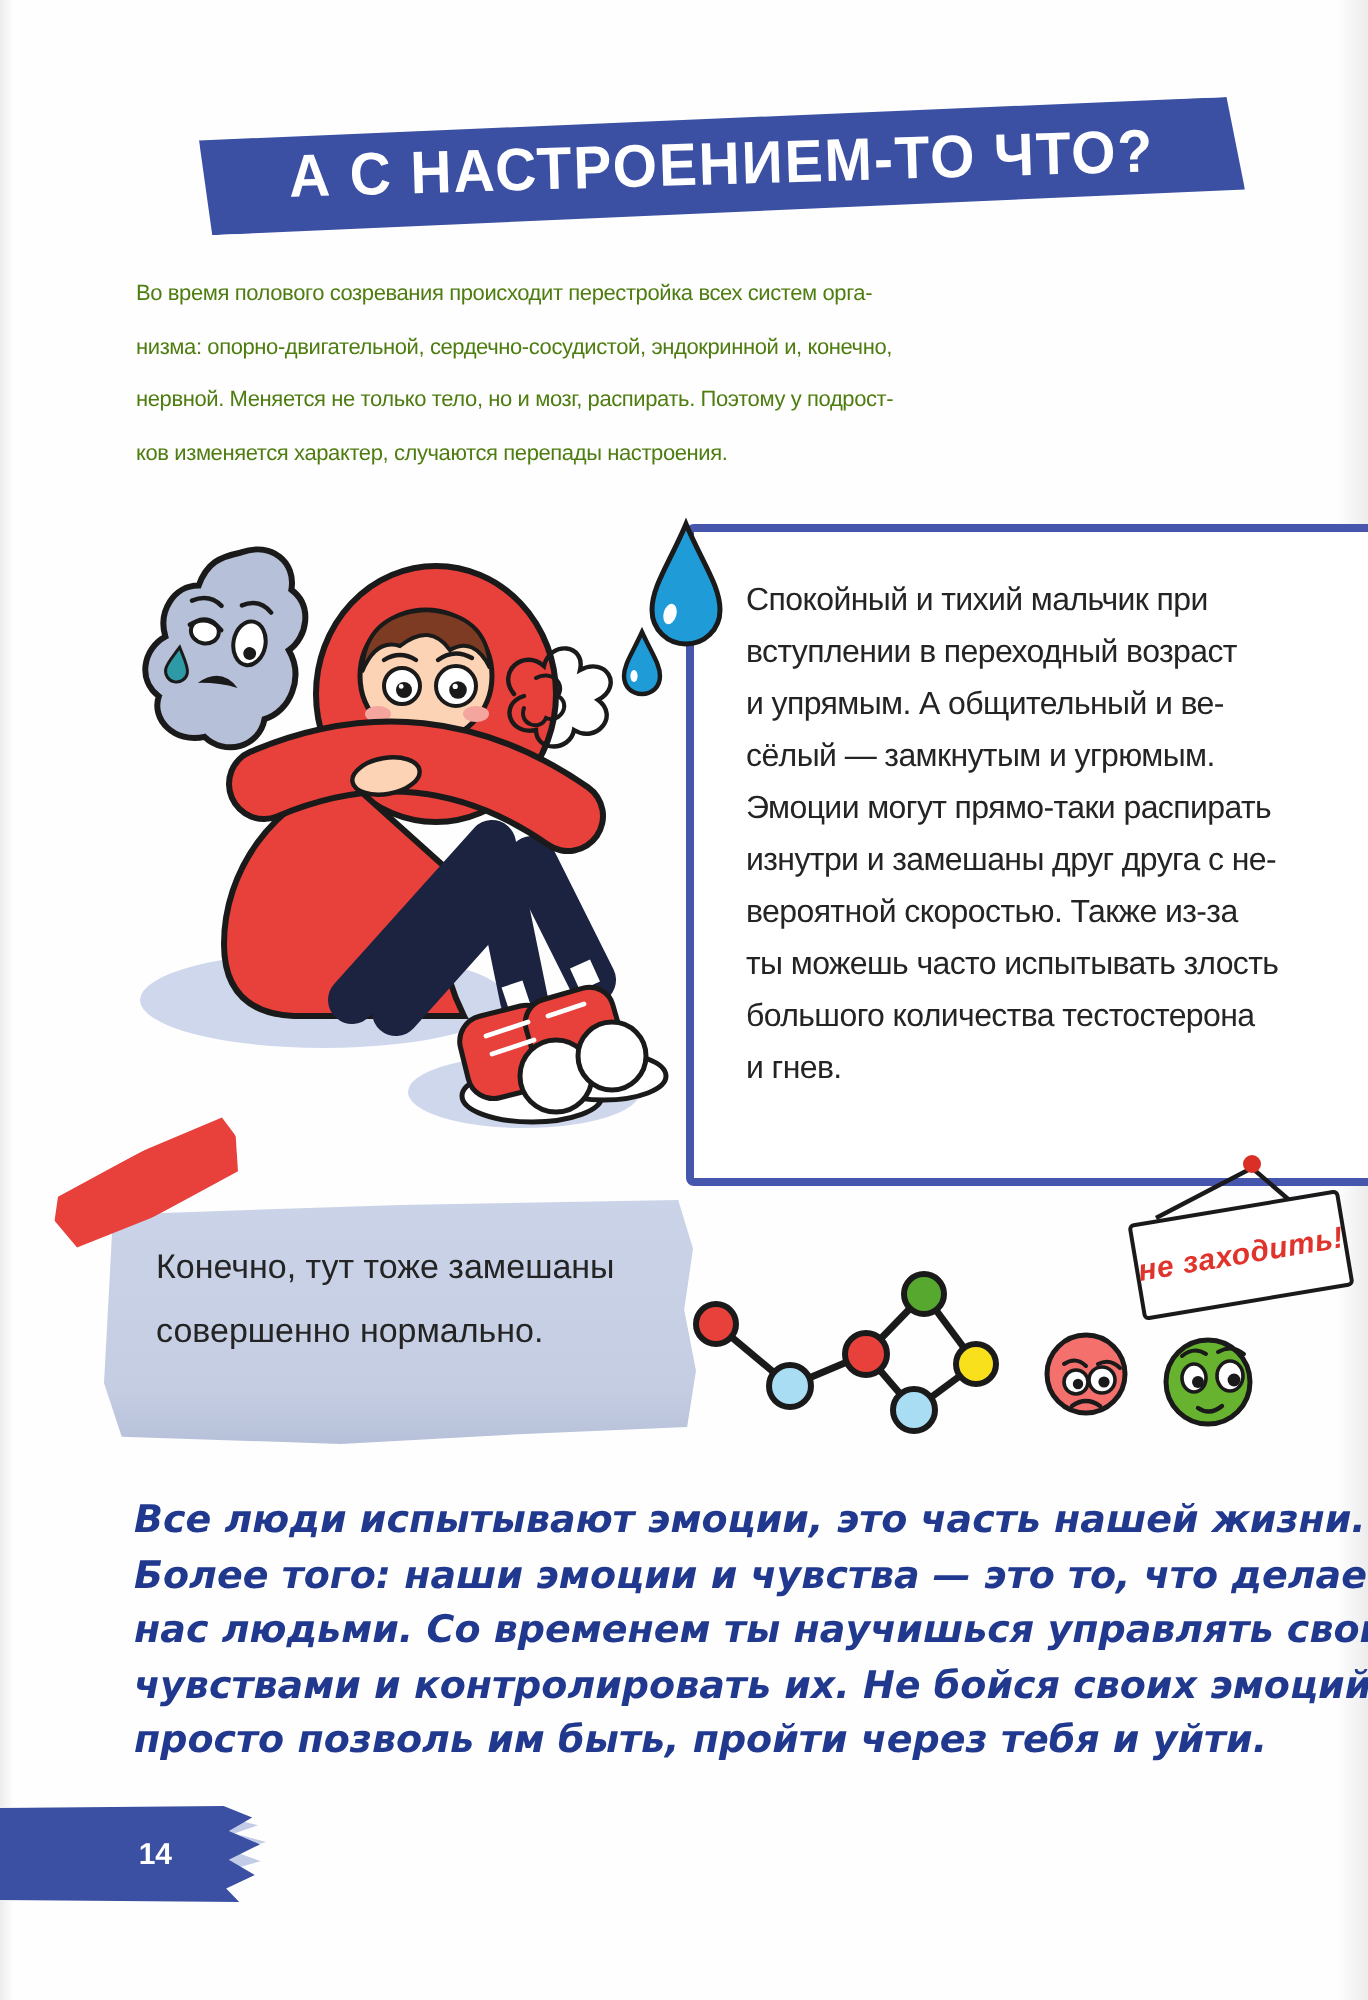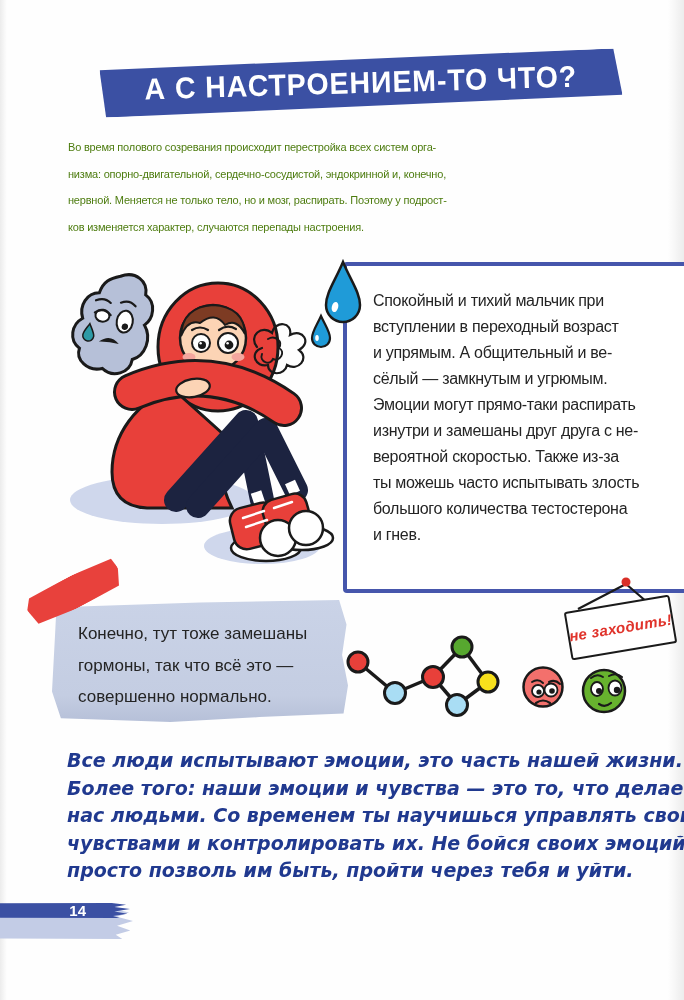--- a/index.html
+++ b/index.html
@@ -43,21 +43,21 @@
         display:flex;align-items:center;justify-content:center;}
   .sign span{color:#e0332b;font-size:15px;font-weight:bold;font-style:italic;letter-spacing:.3px;white-space:nowrap;}
 
   
   .outro{position:absolute;left:67px;top:747px;font-family:"DejaVu Sans",sans-serif;
          font-style:italic;font-weight:bold;font-size:19px;line-height:27.5px;color:#20398f;letter-spacing:0;}
 
   
   .ribbon-shadow{position:absolute;left:0;top:909px;width:133px;height:30px;background:#c3cce6;z-index:0;
         clip-path:polygon(0% 2%,86% 0%,97% 12%,88% 26%,100% 40%,88% 56%,98% 72%,87% 86%,92% 100%,0% 98%);}
-  .ribbon{position:absolute;left:0;top:903px;width:130px;height:15px;background:#3b50a3;z-index:1;
+  .ribbon{position:absolute;left:0;top:903px;width:130px;height:48px;background:#3b50a3;z-index:1;
         clip-path:polygon(0% 2%,86% 0%,97% 12%,88% 26%,100% 40%,88% 56%,98% 72%,87% 86%,92% 100%,0% 98%);
         display:flex;align-items:center;justify-content:flex-end;padding-right:0;}
   .ribbon span{color:#fff;font-weight:bold;font-size:15px;margin-right:44px;}
 
   svg{position:absolute;overflow:visible;}
   .scene{left:50px;top:250px;z-index:2;}
   .molecule{left:340px;top:635px;z-index:2;}
   .faces{left:512px;top:658px;z-index:2;}
 </style>
 </head>
@@ -155,21 +155,20 @@
       <path d="M293 12 C285 31 276 43 276 55 C276 65 284 72 293 72 C302 72 310 65 310 55 C310 43 301 31 293 12 Z" fill="#1f9bd8" stroke="#1a1a1a" stroke-width="2.5"></path>
       <ellipse cx="285" cy="57" rx="3.2" ry="5.2" fill="#fff" transform="rotate(15 285 57)"></ellipse>
       <path d="M271 66 C266.5 76 262 82 262 88 C262 93.5 266 97 271 97 C276 97 280 93.5 280 88 C280 82 275.5 76 271 66 Z" fill="#1f9bd8" stroke="#1a1a1a" stroke-width="2.2"></path>
       <ellipse cx="267" cy="88" rx="1.8" ry="3" fill="#fff"></ellipse>
     </g>
   </svg>
 
   <div class="note">
     <div class="note-text">
       <div class="line">Конечно, тут тоже замешаны</div>
-      <div class="line">гормоны, так что всё это —</div>
       <div class="line">совершенно нормально.</div>
     </div>
   </div>
   <div class="tape"></div>
 
   <svg class="sign-strings" width="115" height="60" viewBox="0 0 115 60">
     <path d="M61 14 L13 39 M61 14 L104 51" stroke="#1a1a1a" stroke-width="2.2"></path>
     <circle cx="61" cy="12" r="4.5" fill="#d92f27"></circle>
   </svg>
   <div class="sign">

